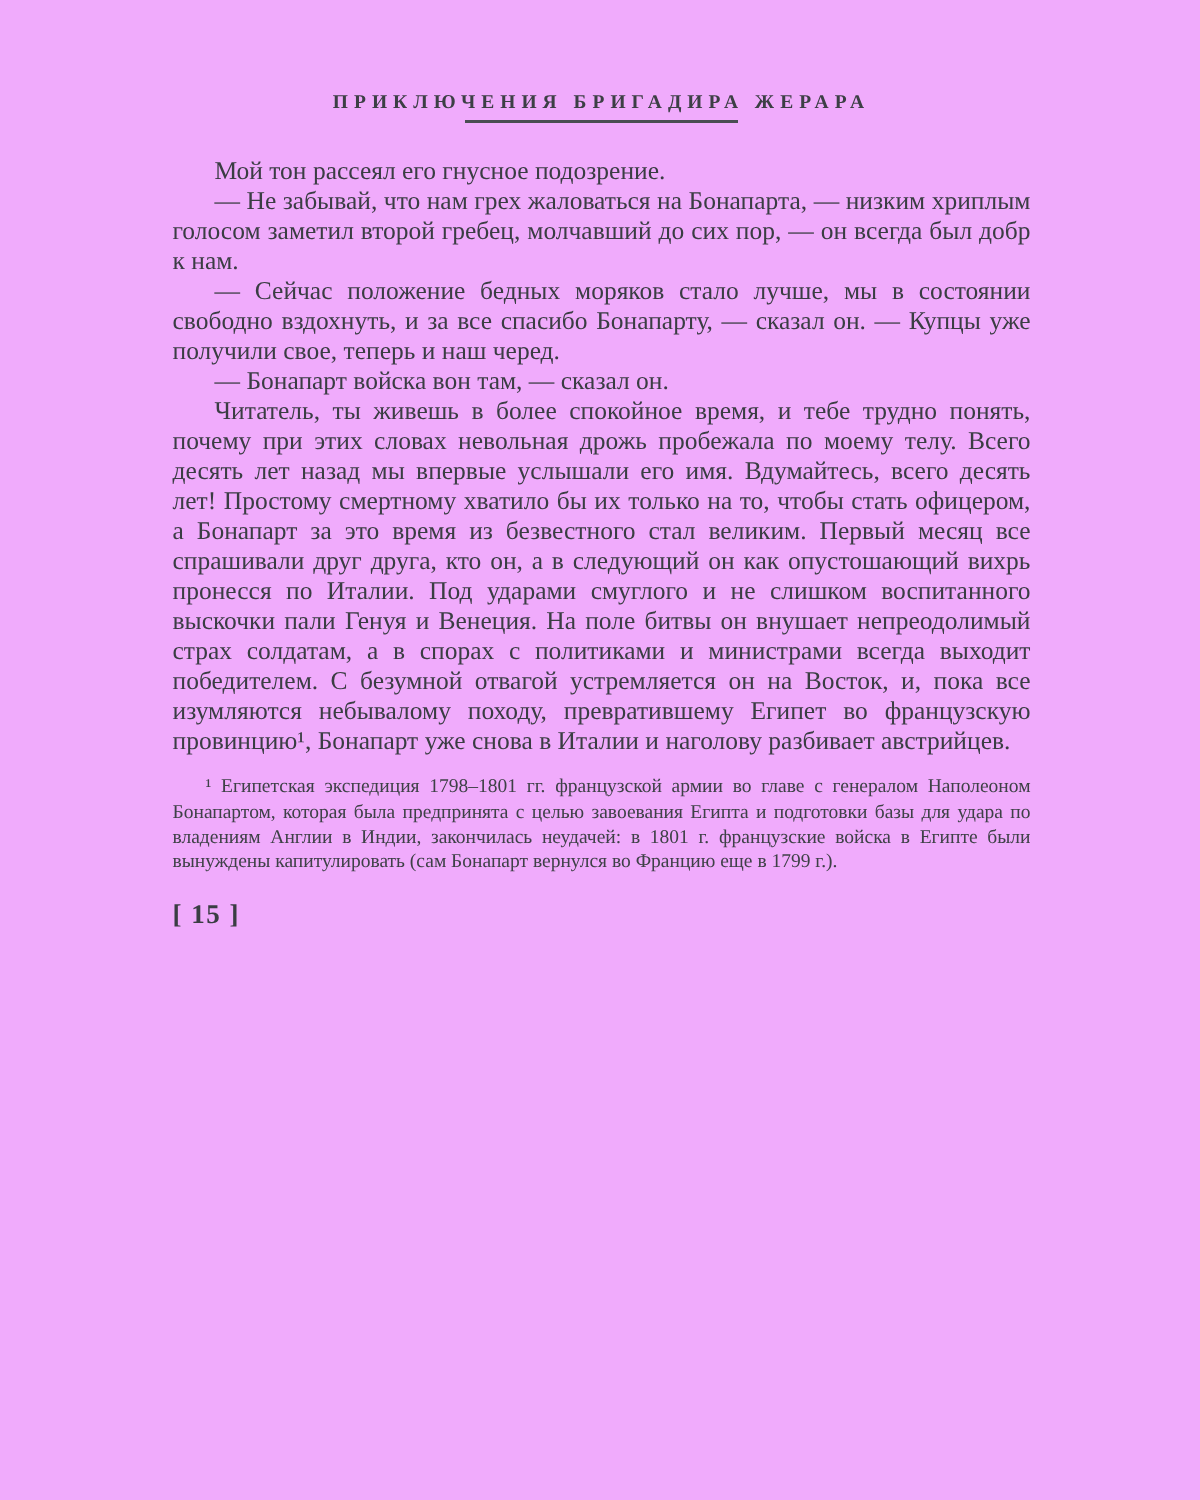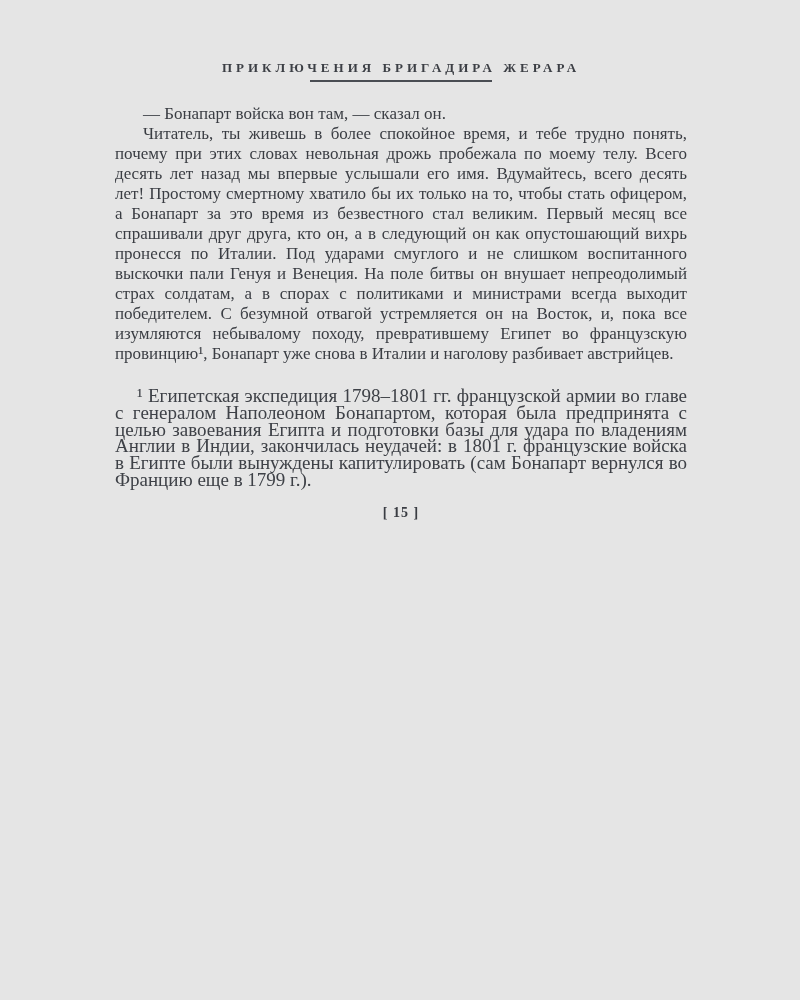--- a/index.html
+++ b/index.html
@@ -4,21 +4,21 @@
 <style>
   html, body {
     margin: 0;
     padding: 0;
     background: #ffffff;
   }
   .scan-page {
     position: relative;
     width: 800px;
     height: 1000px;
-    background: #e5e5e5;
+    background: #f0abfc;
     overflow: hidden;
     font-family: "Liberation Serif", "DejaVu Serif", serif;
     color: #383b41;
   }
   .content {
     position: absolute;
     left: 115px;
     top: 60px;
     width: 572px;
   }
@@ -39,47 +39,49 @@
   }
   .body-text p {
     margin: 0;
     text-indent: 28px;
     text-align: justify;
     font-size: 17px;
     line-height: 20px;
     color: #3a3d43;
   }
   .footnote {
-    margin-top: 24px;
-    font-size: 19px;
+    margin-top: 12px;
+    font-size: 13px;
     line-height: 16.8px;
     text-align: justify;
     text-indent: 22px;
     color: #3e4147;
   }
   .page-number {
     margin-top: 16px;
-    text-align: center;
-    font-size: 14px;
+    font-size: 18px;
     font-weight: bold;
     color: #3a3d43;
     letter-spacing: 1px;
   }
 </style>
 </head>
 <body>
 
 <div class="scan-page">
   <div class="content">
 
     <div class="running-head">ПРИКЛЮЧЕНИЯ БРИГАДИРА ЖЕРАРА</div>
 
     <div class="head-rule"></div>
 
     <div class="body-text">
+      <p>Мой тон рассеял его гнусное подозрение.</p>
+      <p>— Не забывай, что нам грех жаловаться на Бонапарта, — низким хриплым голосом заметил второй гребец, молчавший до сих пор, — он всегда был добр к нам.</p>
+      <p>— Сейчас положение бедных моряков стало лучше, мы в состоянии свободно вздохнуть, и за все спасибо Бонапарту, — сказал он. — Купцы уже получили свое, теперь и наш черед.</p>
       <p>— Бонапарт войска вон там, — сказал он.</p>
       <p>Читатель, ты живешь в более спокойное время, и тебе трудно понять, почему при этих словах невольная дрожь пробежала по моему телу. Всего десять лет назад мы впервые услышали его имя. Вдумайтесь, всего десять лет! Простому смертному хватило бы их только на то, чтобы стать офицером, а Бонапарт за это время из безвестного стал великим. Первый месяц все спрашивали друг друга, кто он, а в следующий он как опустошающий вихрь пронесся по Италии. Под ударами смуглого и не слишком воспитанного выскочки пали Генуя и Венеция. На поле битвы он внушает непреодолимый страх солдатам, а в спорах с политиками и министрами всегда выходит победителем. С безумной отвагой устремляется он на Восток, и, пока все изумляются небывалому походу, превратившему Египет во французскую провинцию¹, Бонапарт уже снова в Италии и наголову разбивает австрийцев.</p>
     </div>
 
     <div class="footnote">¹ Египетская экспедиция 1798–1801 гг. французской армии во главе с генералом Наполеоном Бонапартом, которая была предпринята с целью завоевания Египта и подготовки базы для удара по владениям Англии в Индии, закончилась неудачей: в 1801 г. французские войска в Египте были вынуждены капитулировать (сам Бонапарт вернулся во Францию еще в 1799 г.).</div>
 
     <div class="page-number">[ 15 ]</div>
 
   </div>
 </div>

